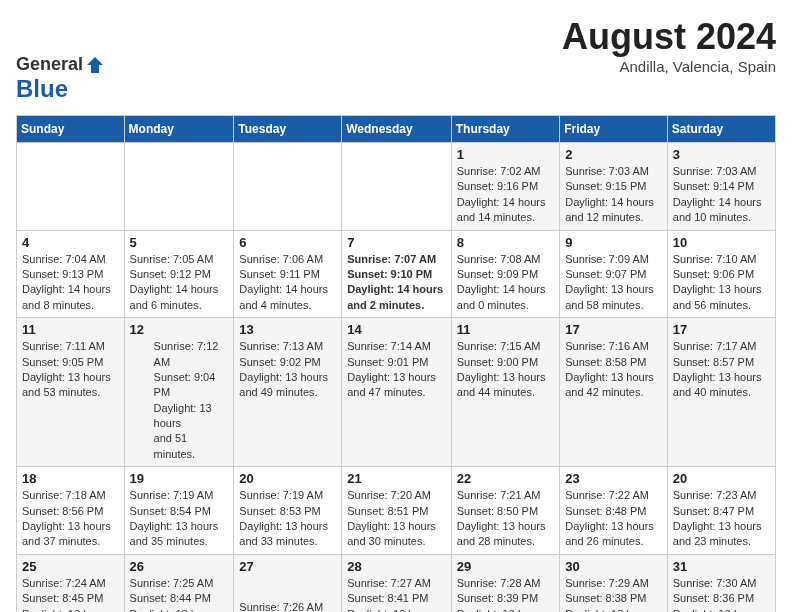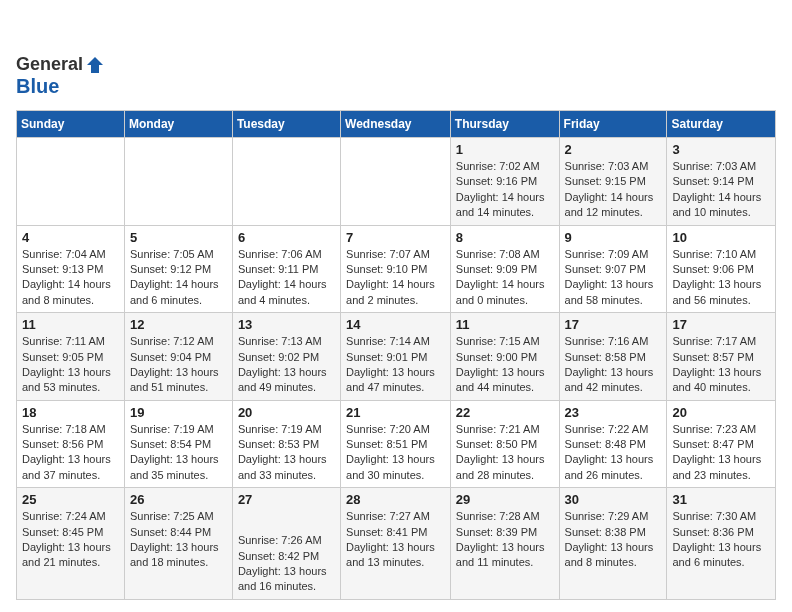--- a/index.html
+++ b/index.html
@@ -25,21 +25,21 @@
       display: flex;
       align-items: center;
       margin-top: 38px;
     }
     .logo-general {
       font-size: 18px;
       font-weight: bold;
       color: #333;
     }
     .logo-blue {
-      font-size: 20px;
+      font-size: 24px;
       font-weight: bold;
       color: #1a5ca8;
     }
     .logo-icon {
       width: 20px;
       height: 20px;
       margin-left: 2px;
     }
     .title-block {
       text-align: right;
@@ -102,20 +102,24 @@
 <div class="header-section">
   <div class="logo">
     <div class="logo-text">
       <span class="logo-general">General</span>
       <svg class="logo-icon" viewBox="0 0 20 20">
         <polygon points="10,2 18,10 14,10 14,18 6,18 6,10 2,10" fill="#1a5ca8"></polygon>
       </svg>
     </div>
     <span class="logo-blue">Blue</span>
   </div>
+  <div class="title-block">
+    <div class="month-year">August 2024</div>
+    <div class="location">Andilla, Valencia, Spain</div>
+  </div>
 </div>
 
 <table class="calendar">
   <thead>
     <tr>
     <th>Sunday</th>
         <th>Monday</th>
         <th>Tuesday</th>
         <th>Wednesday</th>
         <th>Thursday</th>
@@ -168,21 +172,21 @@
         </td>
         <td>
           <div class="day-number">6</div>
           <div class="day-info" style="white-space: pre-line;">Sunrise: 7:06 AM
 Sunset: 9:11 PM
 Daylight: 14 hours
 and 4 minutes.</div>
         </td>
         <td>
           <div class="day-number">7</div>
-          <div class="day-info" style="white-space: pre-line;">Sunrise: 7:07 AM
+          <div class="day-info" style="white-space: pre-line; font-weight: bold;">Sunrise: 7:07 AM
 Sunset: 9:10 PM
 Daylight: 14 hours
 and 2 minutes.</div>
         </td>
         <td>
           <div class="day-number">8</div>
           <div class="day-info" style="white-space: pre-line;">Sunrise: 7:08 AM
 Sunset: 9:09 PM
 Daylight: 14 hours
 and 0 minutes.</div>
@@ -205,21 +209,21 @@
       <tr>
         <td>
           <div class="day-number">11</div>
           <div class="day-info" style="white-space: pre-line;">Sunrise: 7:11 AM
 Sunset: 9:05 PM
 Daylight: 13 hours
 and 53 minutes.</div>
         </td>
         <td>
           <div class="day-number">12</div>
-          <div class="day-info" style="white-space: pre-line;">Sunrise: 7:12 AM
+          <div class="day-info" style="white-space: pre-line; margin-left: 24px;">Sunrise: 7:12 AM
 Sunset: 9:04 PM
 Daylight: 13 hours
 and 51 minutes.</div>
         </td>
         <td>
           <div class="day-number">13</div>
           <div class="day-info" style="white-space: pre-line;">Sunrise: 7:13 AM
 Sunset: 9:02 PM
 Daylight: 13 hours
 and 49 minutes.</div>

